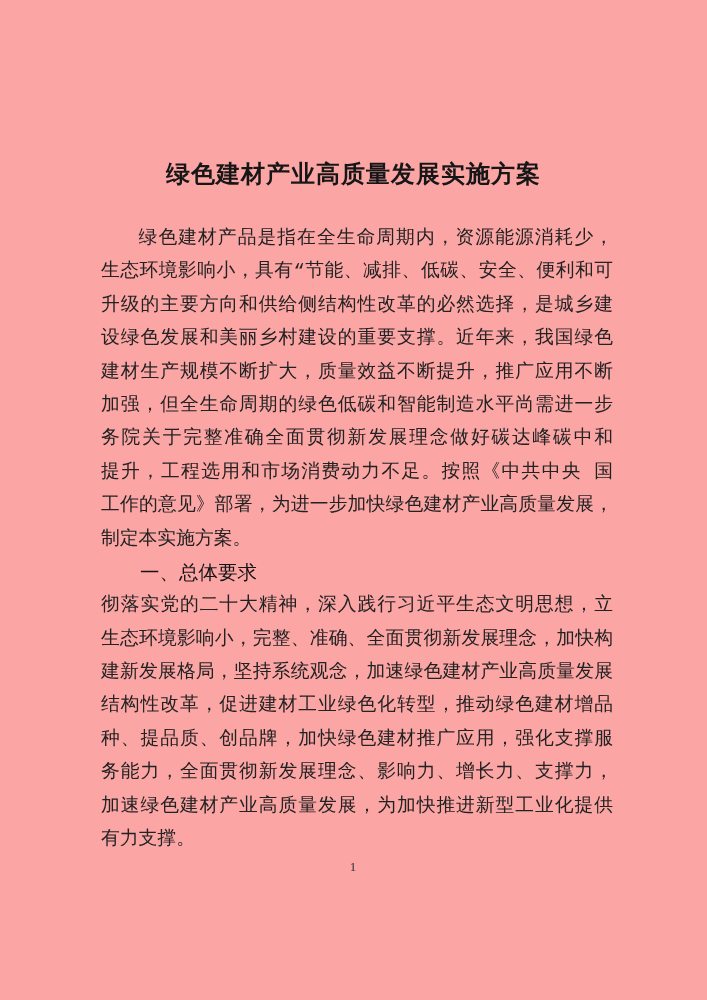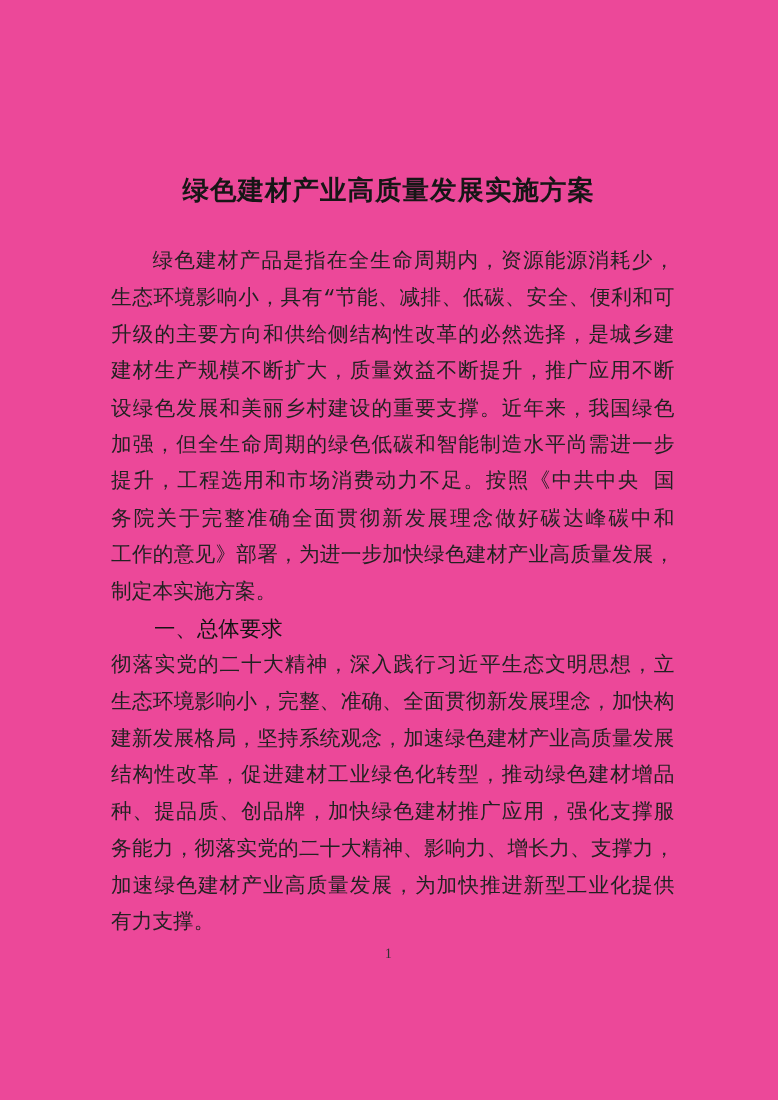--- a/index.html
+++ b/index.html
@@ -4,21 +4,21 @@
 <style>
   html, body {
     margin: 0;
     padding: 0;
     background: #ffffff;
   }
   .page {
     position: relative;
     width: 707px;
     height: 1000px;
-    background: #ec4899;
+    background: #fca5a5;
     color: #1e1e1e;
     font-family: "Liberation Serif", "DejaVu Serif", serif;
     overflow: hidden;
   }
   .title {
     margin: 0;
     padding-top: 158px;
     text-align: center;
     font-size: 24px;
     font-weight: bold;
@@ -62,37 +62,37 @@
 <body>
 
 <div class="page">
   <h1 class="title">绿色建材产业高质量发展实施方案</h1>
 
   <div class="content">
       <div class="paragraph body">
         <div class="line first">绿色建材产品是指在全生命周期内，资源能源消耗少，</div>
         <div class="line">生态环境影响小，具有“节能、减排、低碳、安全、便利和可</div>
         <div class="line">升级的主要方向和供给侧结构性改革的必然选择，是城乡建</div>
+        <div class="line">设绿色发展和美丽乡村建设的重要支撑。近年来，我国绿色</div>
         <div class="line">建材生产规模不断扩大，质量效益不断提升，推广应用不断</div>
-        <div class="line">设绿色发展和美丽乡村建设的重要支撑。近年来，我国绿色</div>
         <div class="line">加强，但全生命周期的绿色低碳和智能制造水平尚需进一步</div>
+        <div class="line">务院关于完整准确全面贯彻新发展理念做好碳达峰碳中和</div>
         <div class="line">提升，工程选用和市场消费动力不足。按照《中共中央 国</div>
-        <div class="line">务院关于完整准确全面贯彻新发展理念做好碳达峰碳中和</div>
         <div class="line">工作的意见》部署，为进一步加快绿色建材产业高质量发展，</div>
         <div class="line last">制定本实施方案。</div>
       </div>
       <div class="paragraph heading">
         <div class="line first last">一、总体要求</div>
       </div>
       <div class="paragraph body">
         <div class="line">彻落实党的二十大精神，深入践行习近平生态文明思想，立</div>
         <div class="line">生态环境影响小，完整、准确、全面贯彻新发展理念，加快构</div>
         <div class="line">建新发展格局，坚持系统观念，加速绿色建材产业高质量发展</div>
         <div class="line">结构性改革，促进建材工业绿色化转型，推动绿色建材增品</div>
         <div class="line">种、提品质、创品牌，加快绿色建材推广应用，强化支撑服</div>
-        <div class="line">务能力，彻落实党的二十大精神、影响力、增长力、支撑力，</div>
+        <div class="line">务能力，全面贯彻新发展理念、影响力、增长力、支撑力，</div>
         <div class="line">加速绿色建材产业高质量发展，为加快推进新型工业化提供</div>
         <div class="line last">有力支撑。</div>
       </div>
     </div>
 
   <div class="page-number">1</div>
 </div>
 
 </body></html>

